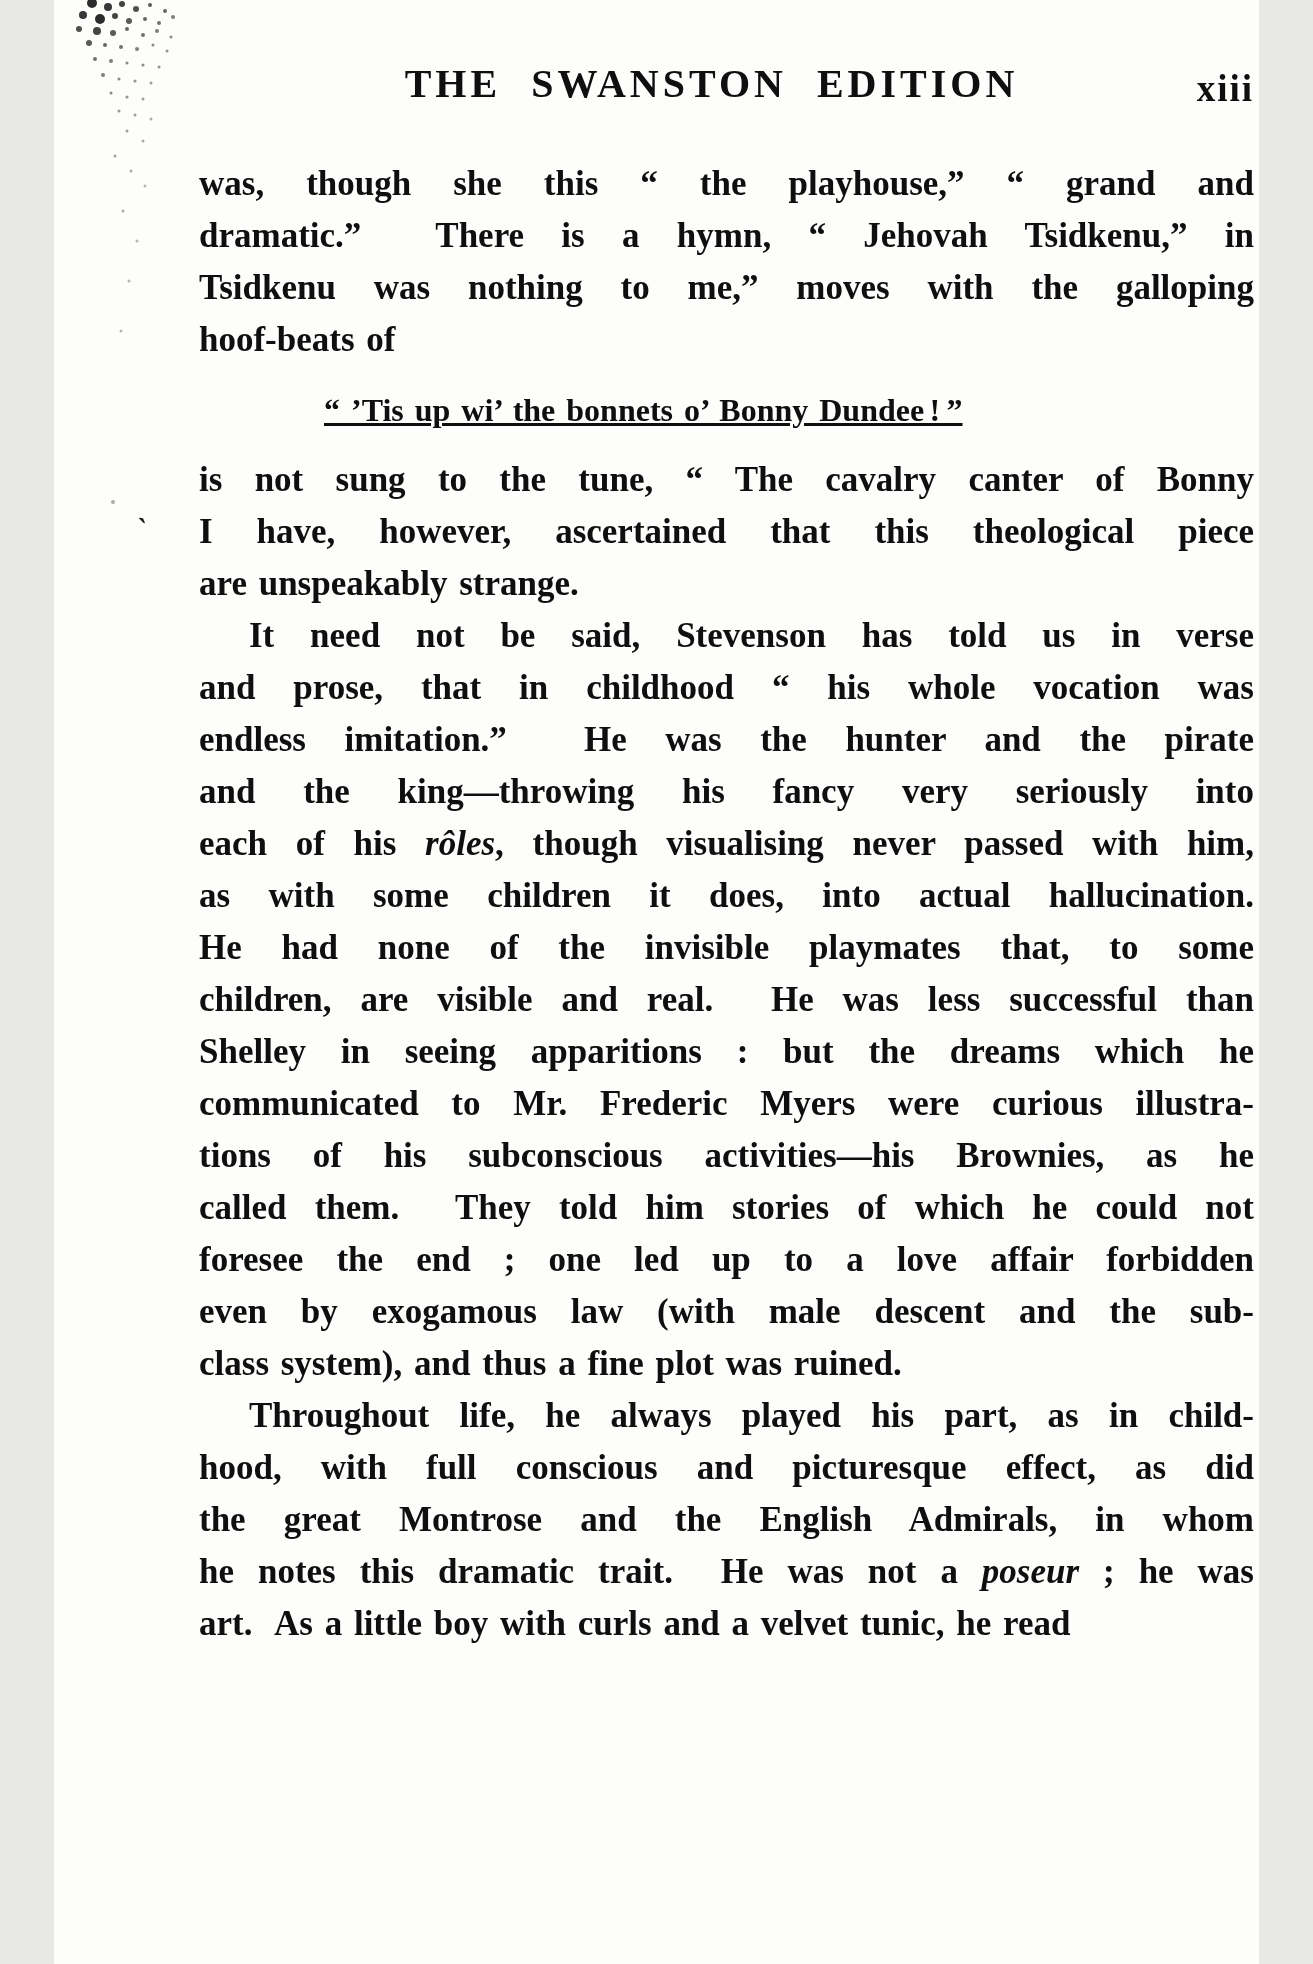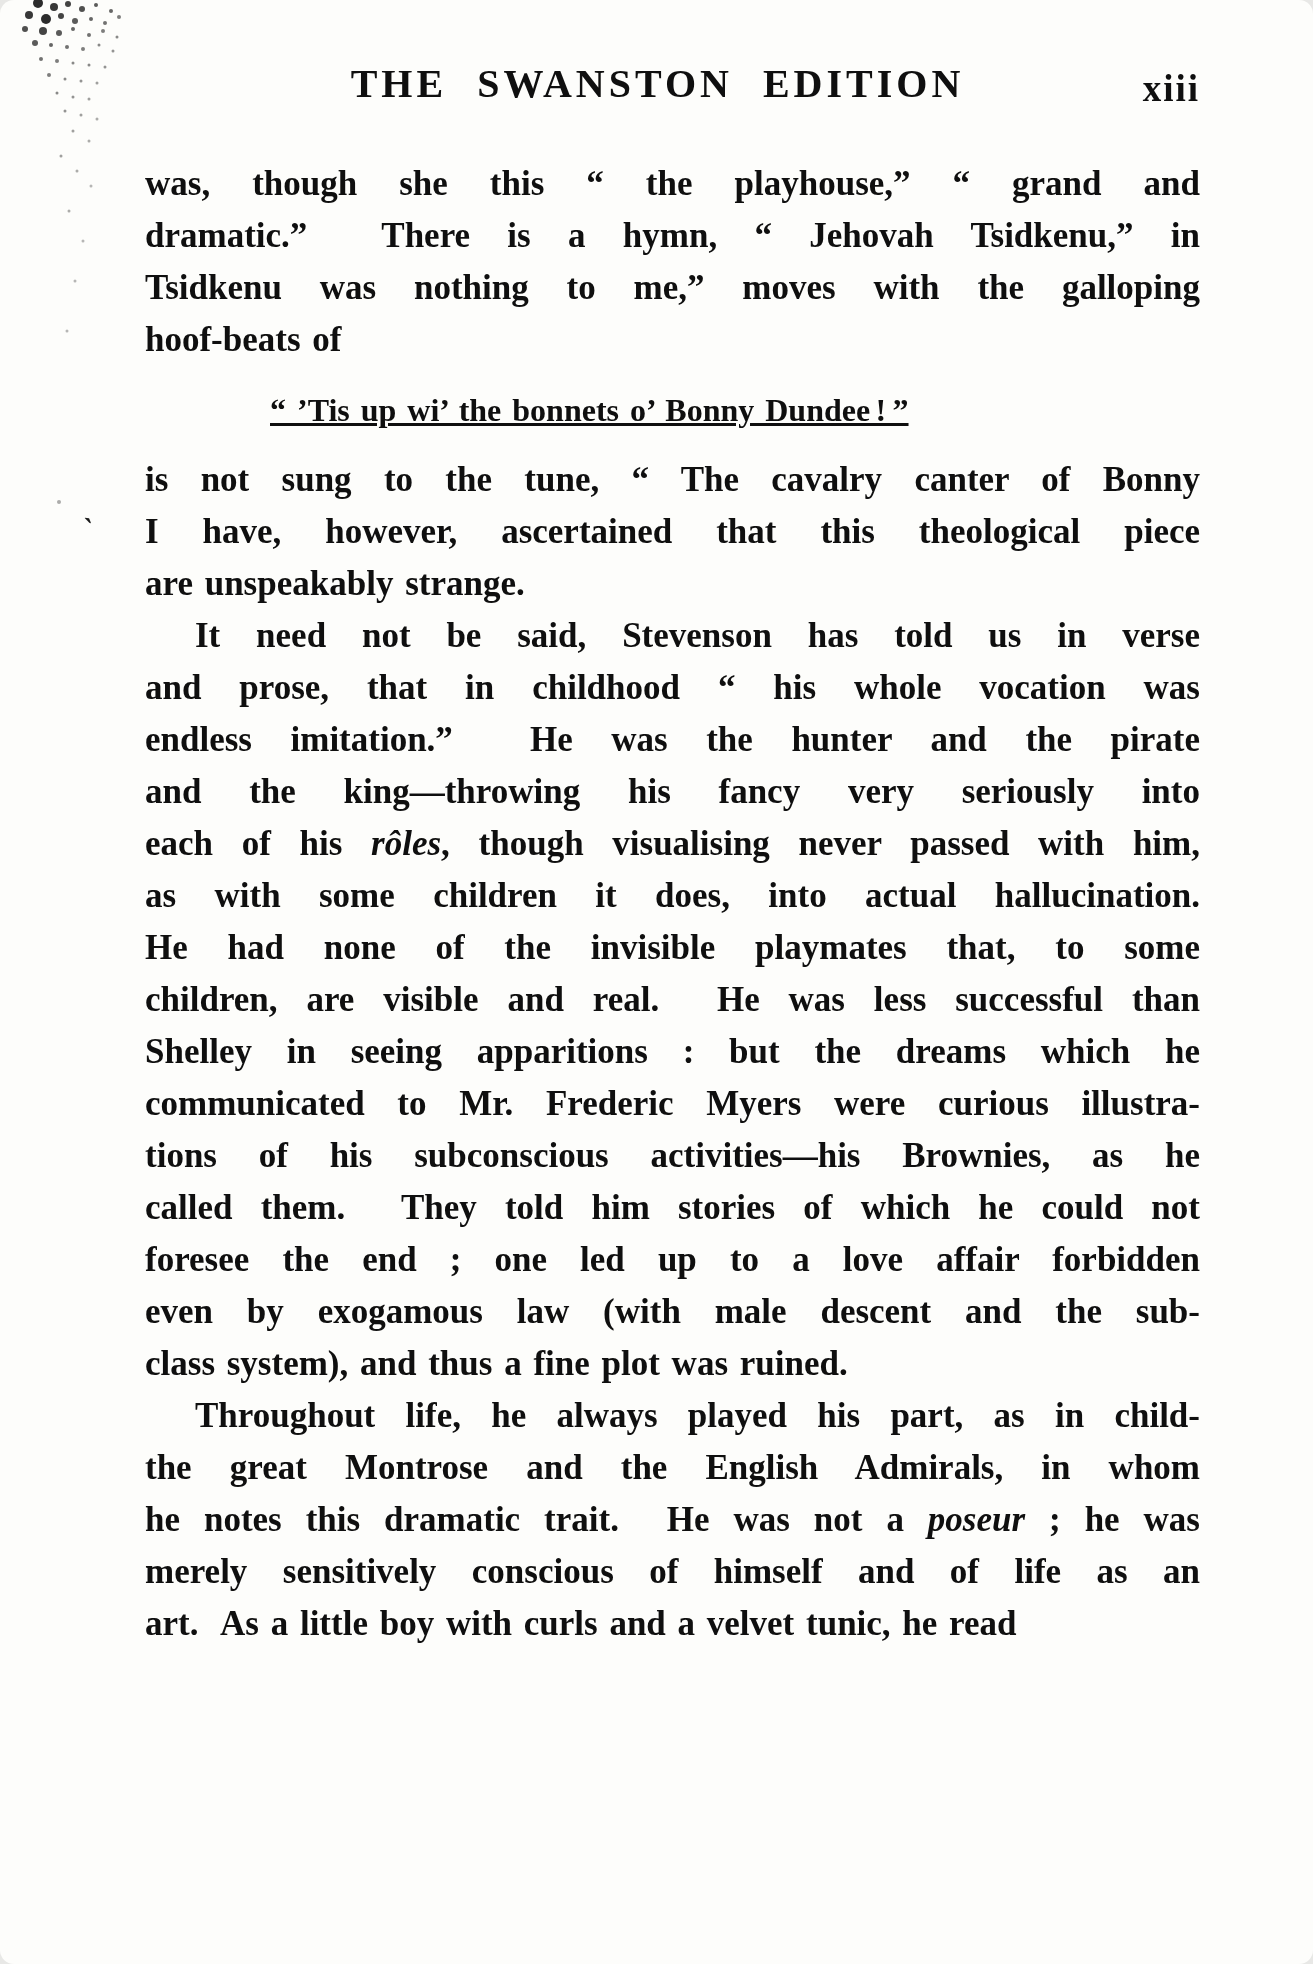--- a/index.html
+++ b/index.html
@@ -1,25 +1,24 @@
 <!DOCTYPE html>
 <html><head>
 <meta charset="utf-8">
 <style>
   html, body { margin: 0; padding: 0; background: #e8e8e6; }
   .page {
     position: relative;
-    width: 1313px;
+    width: 1205px;
     height: 1964px;
     margin: 0 auto;
     background: #fdfdfb;
     overflow: hidden;
     font-family: "Liberation Serif", "DejaVu Serif", serif;
     color: #0f0f0f;
-    border-radius: 14px;
   }
   .header {
     position: absolute;
     top: 60px;
     left: 145px;
     width: 1055px;
     height: 50px;
   }
   .header-title {
     text-align: center;
@@ -175,20 +174,20 @@
         <div class="line">Shelley in seeing apparitions : but the dreams which he</div>
         <div class="line">communicated to Mr. Frederic Myers were curious illustra-</div>
         <div class="line">tions of his subconscious activities—his Brownies, as he</div>
         <div class="line">called them.&nbsp; They told him stories of which he could not</div>
         <div class="line">foresee the end ; one led up to a love affair forbidden</div>
         <div class="line">even by exogamous law (with male descent and the sub-</div>
         <div class="line no-just">class system), and thus a fine plot was ruined.</div>
       </div>
       <div class="para">
         <div class="line indent">Throughout life, he always played his part, as in child-</div>
+        <div class="line">hood, with full conscious and picturesque effect, as did</div>
         <div class="line">the great Montrose and the English Admirals, in whom</div>
         <div class="line">he notes this dramatic trait.&nbsp; He was not a <i>poseur</i> ; he was</div>
-        <div class="line">merely sensitively conscious of himself and of life as an</div>
         <div class="line no-just">art.&nbsp; As a little boy with curls and a velvet tunic, he read</div>
       </div>
     </div>
 
 </div>
 
 </body></html>

